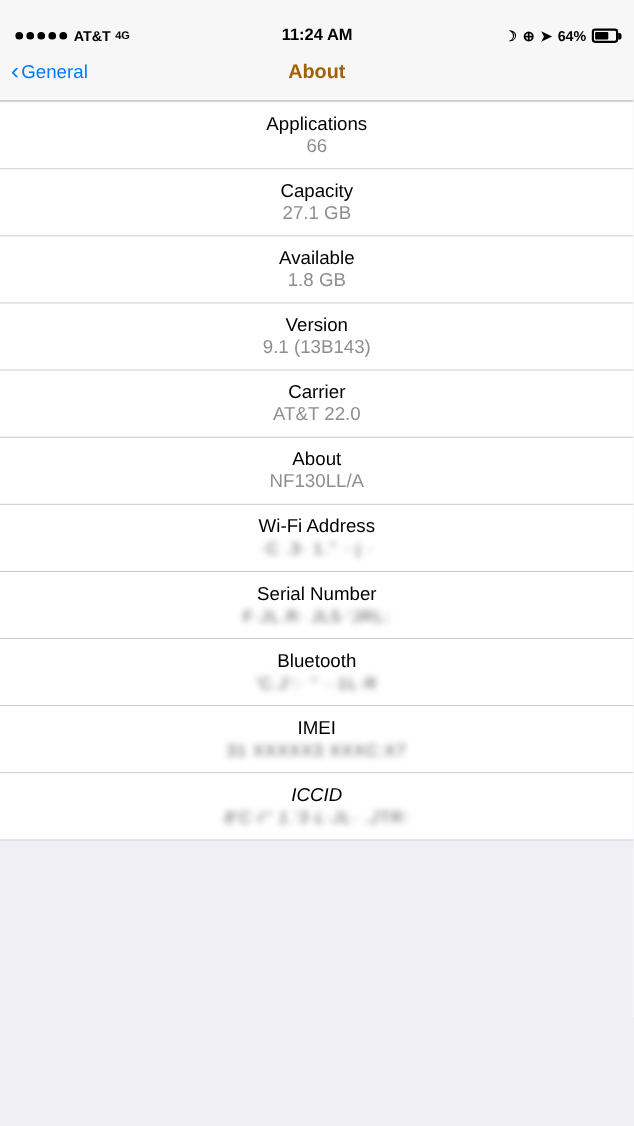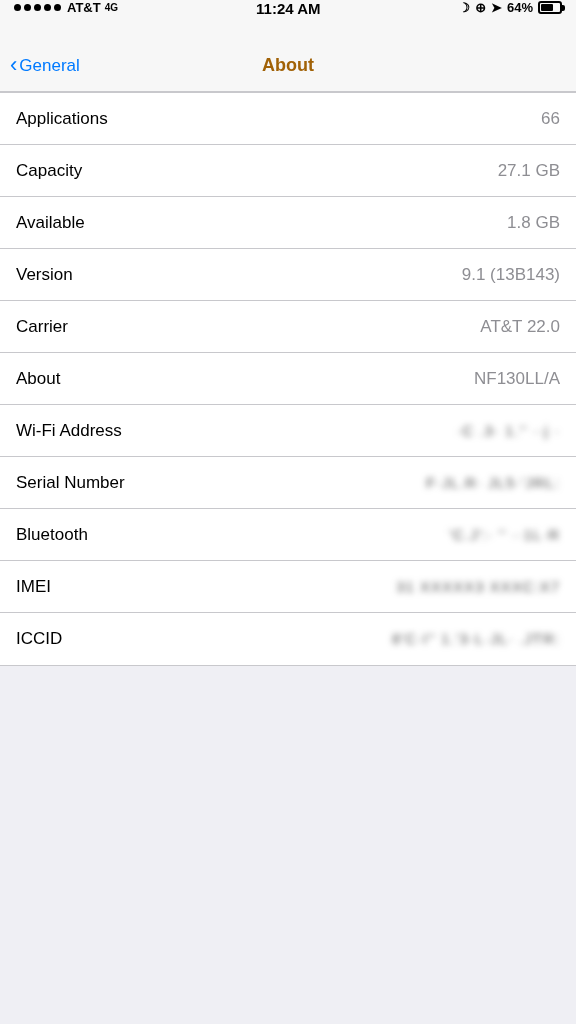--- a/index.html
+++ b/index.html
@@ -11,21 +11,21 @@
       font-family: -apple-system, 'Helvetica Neue', Helvetica, Arial, sans-serif;
       font-size: 17px;
       color: #000;
     }
 
     
     .status-bar {
       background: #f7f7f7;
       height: 40px;
       display: flex;
-      align-items: flex-start;
+      align-items: flex-end;
       justify-content: space-between;
       padding: 0 14px;
       font-size: 13px;
       font-weight: 600;
       gap: 40px;
     }
     .status-left {
       display: flex;
       align-items: center;
       gap: 4px;
@@ -96,23 +96,25 @@
     }
 
     .settings-row {
       display: flex;
       align-items: center;
       justify-content: space-between;
       min-height: 52px;
       padding: 10px 16px;
       border-bottom: 1px solid #c8c8cc;
       background: #fff;
+      flex-direction: column;
     }
     .settings-row:last-child {
       border-bottom: none;
+      font-style: italic;
     }
 
     .row-label {
       font-size: 17px;
       color: #000;
       font-weight: 400;
     }
     .row-value {
       font-size: 17px;
       color: #8e8e93;

